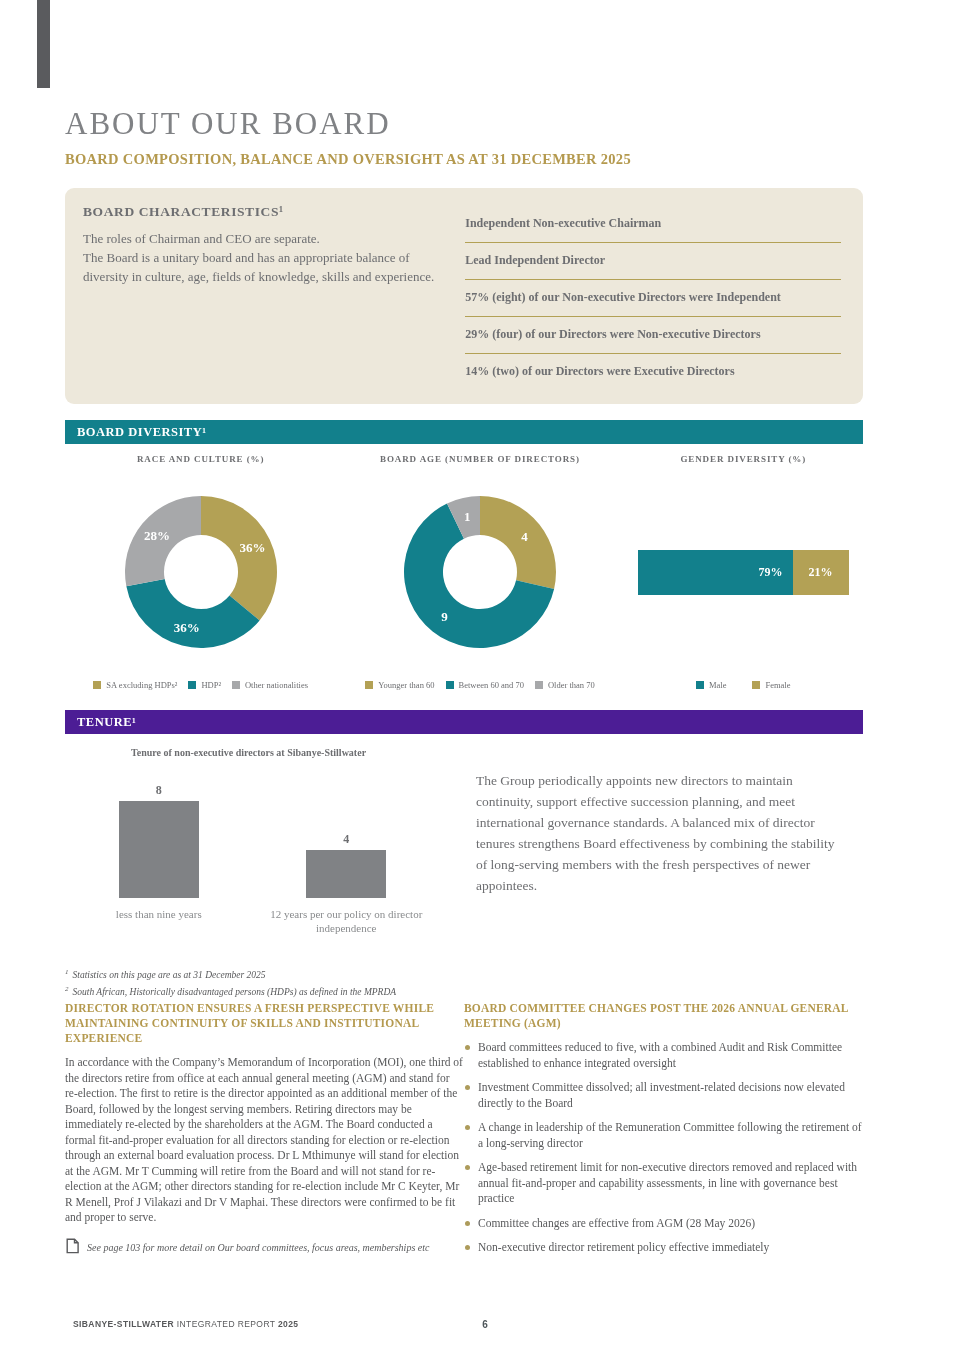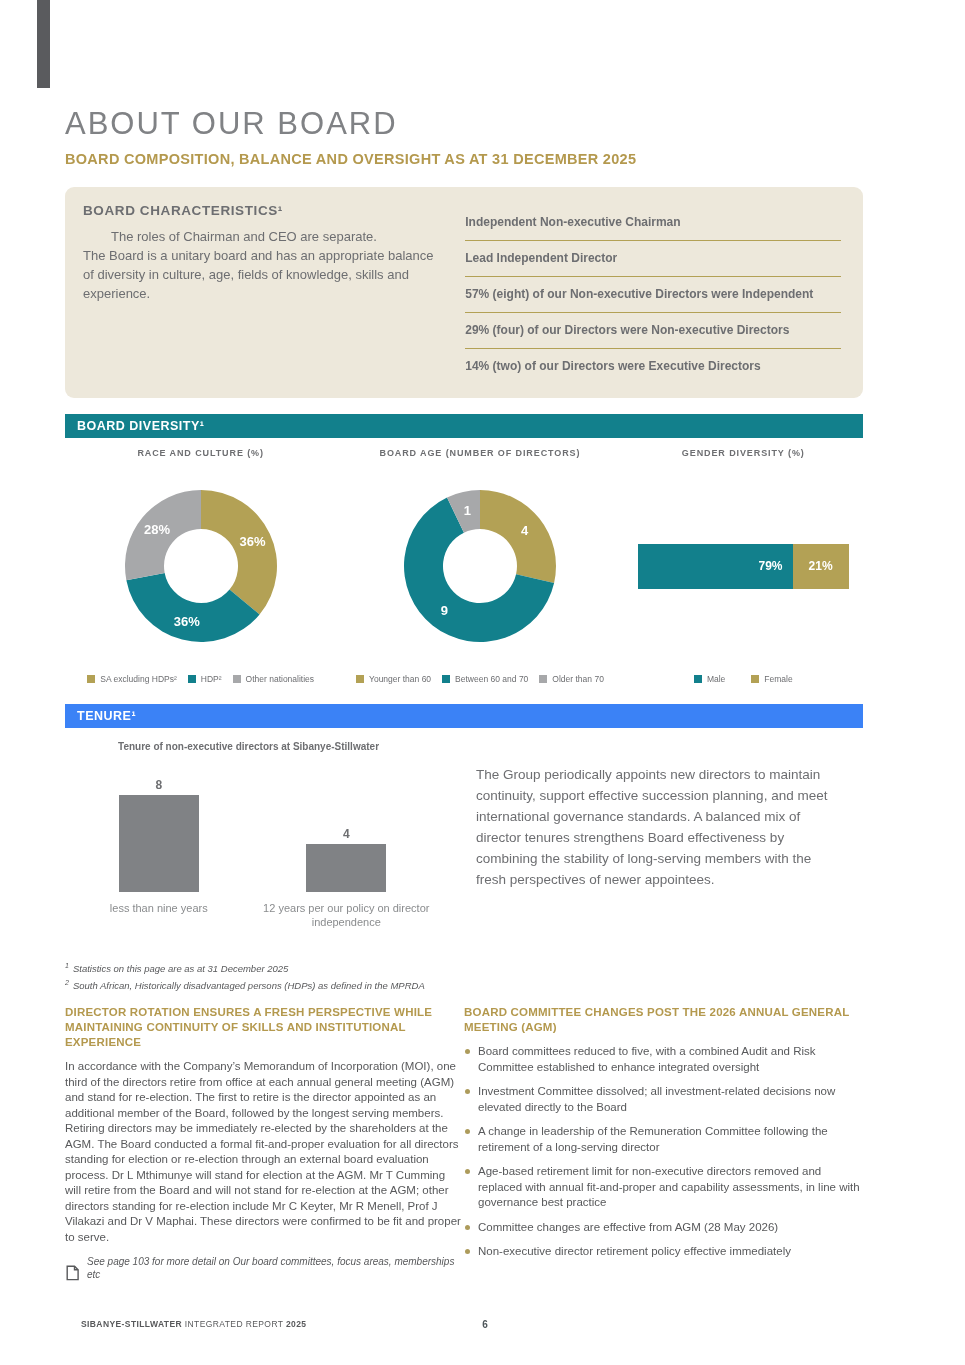--- a/index.html
+++ b/index.html
@@ -1,37 +1,37 @@
 <!DOCTYPE html>
 <html><head>
 <meta charset="utf-8">
 <style>
   * { margin:0; padding:0; box-sizing:border-box; }
   body { background:#fff; font-family:"Liberation Sans", sans-serif; }
   .page { position:relative; width:965px; height:1365px; background:#fff; overflow:hidden; }
   .corner-tab { position:absolute; left:37px; top:0; width:13px; height:88px; background:#5A5B5E; }
-  .content { position:relative; padding:106px 60px 0 65px; width:923px; }
+  .content { position:relative; padding:106px 60px 0 65px; width:923px;font-family:Liberation Serif, serif; }
 
   .page-title { font-size:31px; color:#808285; letter-spacing:2px; font-weight:normal; }
   .page-subtitle { margin-top:9px; font-size:14.5px; font-weight:bold; color:#B4994E; letter-spacing:0.3px; }
 
   
   .char-box { margin-top:20px; background:#EDE8DB; border-radius:9px; padding:16px 22px 14px 18px; display:flex; gap:26px; }
   .char-left { width:47%; }
   .char-heading { font-size:13.5px; font-weight:bold; color:#6D6E71; letter-spacing:0.6px; margin-bottom:9px; }
   .char-para { font-size:13px; color:#6D6E71; line-height:19px; margin-bottom:13px; }
   .char-right { flex:1; padding-top:2px; }
   .fact-row { padding:10px 0 11px 0; font-size:12px; font-weight:bold; color:#6D6E71; }
   .fact-row + .fact-row { border-top:1px solid #B3A155; }
 
   
   .banner { margin-top:16px; height:24px; display:flex; align-items:center; padding-left:12px;
             color:#fff; font-size:12.5px; font-weight:bold; letter-spacing:0.5px; }
   .banner.teal { background:#12808C; }
-  .banner.gray { background:#3b82f6; }
+  .banner.gray { background:#4c1d95; }
 
   
   .charts-row { display:flex; margin-top:10px; height:240px; }
   .chart-area { display:flex; flex-direction:column; align-items:center; justify-content:space-between; }
   .chart-area.a0 { width:34%;justify-content:center; }
   .chart-area.a1 { width:36%; }
   .chart-area.a2 { width:30%; }
   .chart-title { font-size:9px; font-weight:bold; color:#6D6E71; letter-spacing:0.9px; text-align:center; }
   .chart-body { flex:1; display:flex; align-items:center; justify-content:center; width:100%; }
   .chart-legend { display:flex; justify-content:center; align-items:center; gap:11px; flex-wrap:nowrap; padding-bottom:4px; }
@@ -54,54 +54,54 @@
   .bar-value { font-size:12px; font-weight:bold; color:#6D6E71; margin-bottom:3px; }
   .bar-rect { width:80px; }
   .bar-cat { margin-top:9px; font-size:11px; color:#8A8C8E; text-align:center; max-width:175px; line-height:14px; }
   .tenure-paragraph { margin-left:4.5%; width:45.5%; font-size:13.5px; color:#6D6E71; line-height:21px; }
 
   
   .footnotes { margin-top:30px; font-size:9.5px; font-style:italic; color:#58595B; line-height:14px; }
   .footnotes sup { font-size:7px; font-style:italic; margin-right:4px; }
 
   
-  .columns { display:flex; margin-top:12px; }
+  .columns { display:flex; margin-top:2px; }
   .col { flex:1; }
   .col-heading { font-size:11.5px; font-weight:bold; color:#B4994E; letter-spacing:0.2px; line-height:15px; margin-bottom:9px; }
   .col-body { font-size:11.5px; color:#58595B; line-height:15.5px; }
   .col-intro { font-size:11.5px; color:#58595B; line-height:15.5px; margin-bottom:9px; }
   .bullet-list { list-style:none; }
   .bullet-list li { position:relative; padding-left:14px; margin-bottom:9px; font-size:11.5px; color:#58595B; line-height:15.5px; }
   .bullet-list li::before { content:""; position:absolute; left:1px; top:5px; width:5px; height:5px; border-radius:50%; background:#AD9B5B; }
   .note-row { display:flex; gap:7px; margin-top:10px; align-items:flex-end; }
   .note-icon { flex:0 0 15px; margin-top:2px; }
   .note-text { font-size:10px; font-style:italic; color:#58595B; line-height:13px; }
   .italic { font-style:italic; }
 
   
   .footer { position:absolute; left:65px; right:60px; bottom:32px; height:14px; }
-  .footer-brand { position:absolute; left:16px; top:0; font-size:8.5px; color:#58595B; letter-spacing:0.4px; }
+  .footer-brand { position:absolute; left:8px; top:0; font-size:8.5px; color:#58595B; letter-spacing:0.4px; }
   .footer-brand b { font-weight:bold; }
   .footer-page { position:absolute; left:0; right:0; top:0; text-align:center; font-size:10px; font-weight:bold; color:#4D565A; }
 </style>
 </head>
 <body>
 
 <div class="page">
   <div class="corner-tab"></div>
   <div class="content">
 
     <h1 class="page-title">ABOUT OUR BOARD</h1>
     <div class="page-subtitle">BOARD COMPOSITION, BALANCE AND OVERSIGHT AS AT 31 DECEMBER 2025</div>
 
     <div class="char-box">
       <div class="char-left">
         <div class="char-heading">BOARD CHARACTERISTICS¹</div>
         <p class="char-para">
-          <span style="display:block;margin-left:28px;">The roles of Chairman and CEO are separate.</span>
+          <span style="display:block;">The roles of Chairman and CEO are separate.</span>
           <span>The Board is a unitary board and has an appropriate balance of diversity in culture, age, fields of knowledge, skills and experience.</span>
         </p>
       </div>
       <div class="char-right">
         <div class="fact-row">Independent Non-executive Chairman</div>
         <div class="fact-row">Lead Independent Director</div>
         <div class="fact-row">57% (eight) of our Non-executive Directors were Independent</div>
         <div class="fact-row">29% (four) of our Directors were Non-executive Directors</div>
         <div class="fact-row">14% (two) of our Directors were Executive Directors</div>
       </div>

